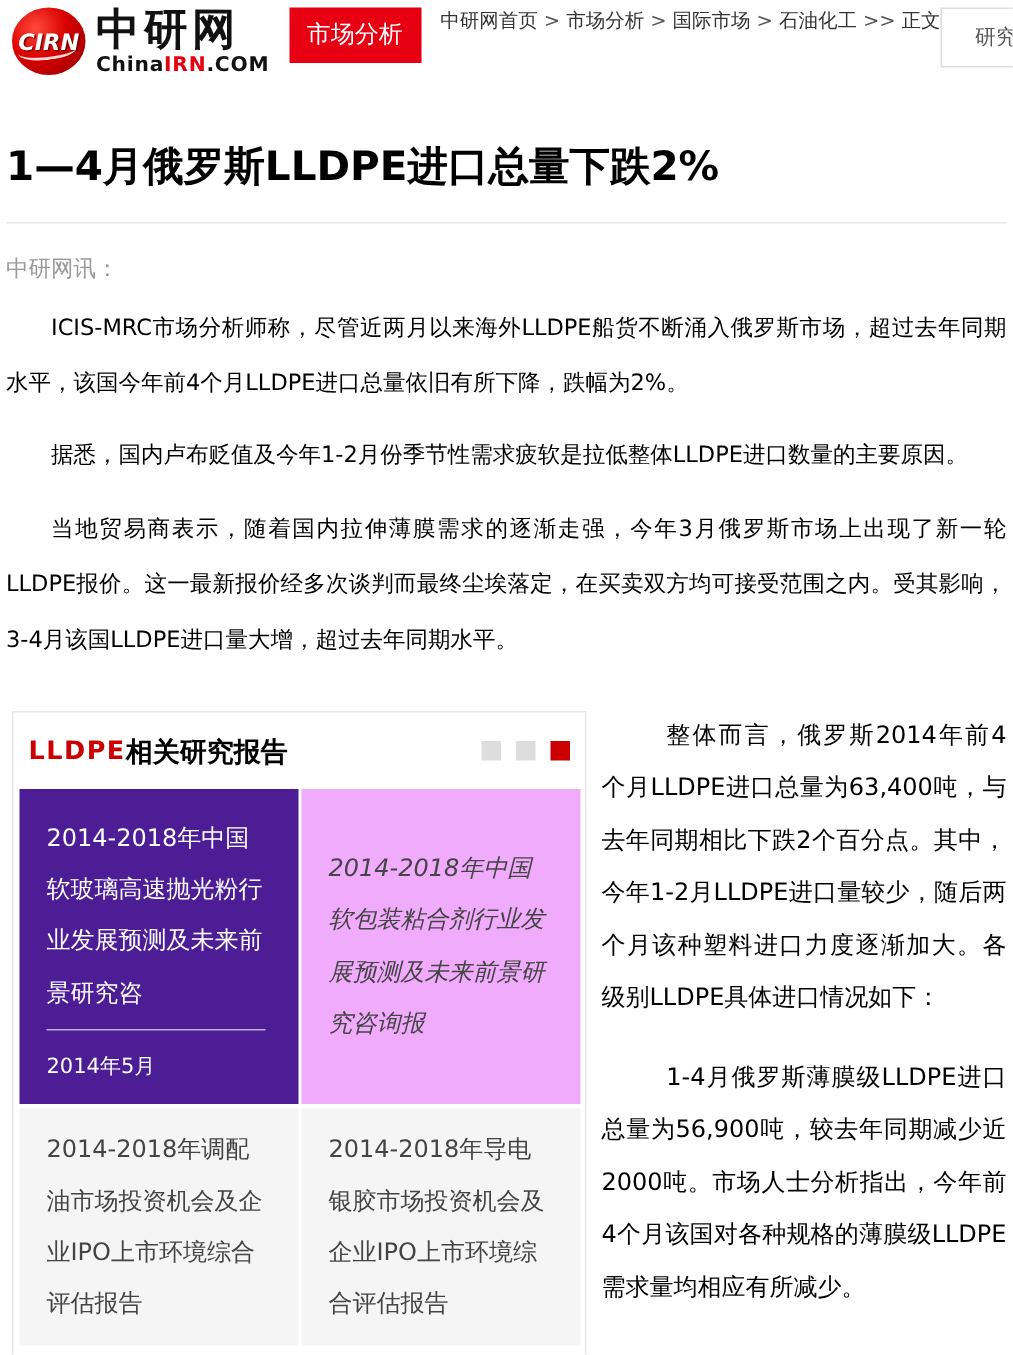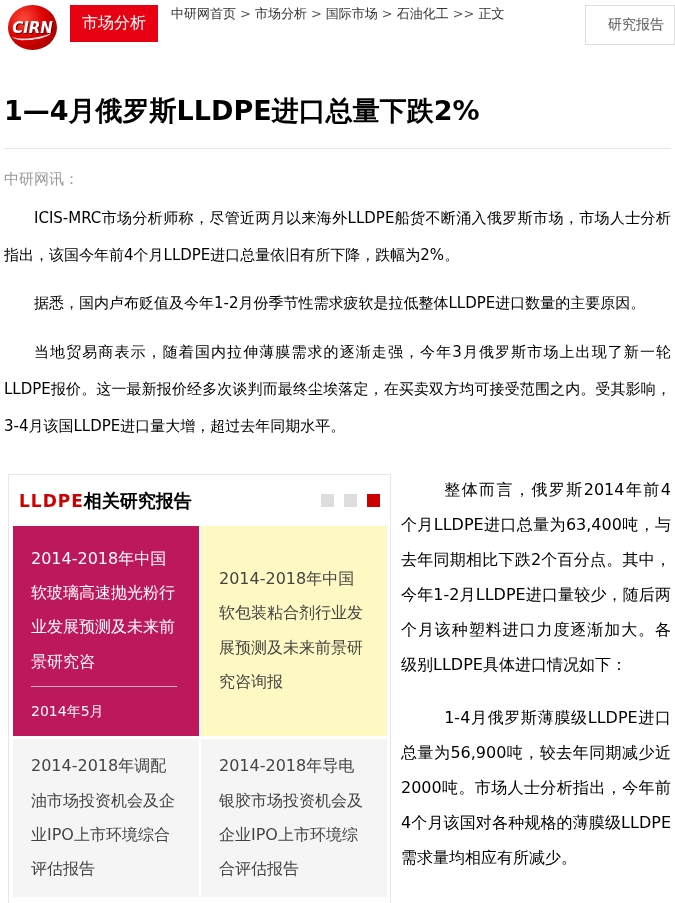--- a/index.html
+++ b/index.html
@@ -75,59 +75,63 @@
   .box-title-accent { color:#cc0000; font-weight:bold; font-size:17px; letter-spacing:1px; }
   .box-title-rest { color:#000; font-weight:bold; font-size:18px; }
   .pager { margin-left:auto; display:flex; gap:10px; }
   .dot { width:13px; height:13px; background:#ddd; cursor:pointer; }
   .dot.active { background:#cc0000; }
   .cards { display:grid; grid-template-columns:186px 186px; gap:3px 2px; }
   .card {
     min-height:125px; padding:10px 18px; font-size:16px; line-height:2.15; color:#444;
     display:flex; flex-direction:column; justify-content:center; cursor:pointer; text-align:left;
   }
-  .card.white { background:#fef9c3; }
+  .card.white { background:#f0abfc;font-style:italic; }
   .card.gray  { background:#f5f5f5; }
   .card.highlight {
-    background:#be185d; color:#fff; min-height:129px; justify-content:flex-start; padding-top:16px;
+    background:#4c1d95; color:#fff; min-height:129px; justify-content:flex-start; padding-top:16px;
   }
   .card.highlight .card-rule { border-bottom:1px solid rgba(255,255,255,.65); margin:7px 0 9px 0; width:97%; }
   .card-date { font-size:14px; color:#fff; }
 
   .right-para {
     font-size:16px; line-height:2.2; text-indent:2.7em; text-align:justify;
     margin:0 0 17px 0; color:#000;
   }
 </style>
 </head>
 <body>
 
 <div class="page">
 
   <div class="header">
     <div class="logo">
       <div class="logo-circle">
         <span>CIRN</span>
       </div>
+      <div class="logo-text">
+        <div class="logo-name">中研网</div>
+        <div class="logo-domain"><span>China</span><span class="accent">IRN</span><span>.COM</span></div>
+      </div>
     </div>
     <div class="nav-box">市场分析</div>
     <div class="breadcrumb">
       <span class="crumb">中研网首页</span><span class="sep">&gt;</span><span class="crumb">市场分析</span><span class="sep">&gt;</span><span class="crumb">国际市场</span><span class="sep">&gt;</span><span class="crumb">石油化工</span><span class="sep">&gt;&gt;</span><span>正文</span>
     </div>
     <button class="report-btn">研究报告</button>
   </div>
 
   <h1 class="title">1—4月俄罗斯LLDPE进口总量下跌2%</h1>
 
 
   <hr class="divider">
 
   <div class="intro">中研网讯：</div>
 
-  <p class="para">ICIS-MRC市场分析师称，尽管近两月以来海外LLDPE船货不断涌入俄罗斯市场，市场人士分析指出，该国今年前4个月LLDPE进口总量依旧有所下降，跌幅为2%。</p>
+  <p class="para">ICIS-MRC市场分析师称，尽管近两月以来海外LLDPE船货不断涌入俄罗斯市场，超过去年同期水平，该国今年前4个月LLDPE进口总量依旧有所下降，跌幅为2%。</p>
   <p class="para">据悉，国内卢布贬值及今年1-2月份季节性需求疲软是拉低整体LLDPE进口数量的主要原因。</p>
   <p class="para p3">当地贸易商表示，随着国内拉伸薄膜需求的逐渐走强，今年3月俄罗斯市场上出现了新一轮LLDPE报价。这一最新报价经多次谈判而最终尘埃落定，在买卖双方均可接受范围之内。受其影响，3-4月该国LLDPE进口量大增，超过去年同期水平。</p>
 
   <div class="columns">
 
     <div class="report-box">
       <div class="box-head">
         <span class="box-title-accent">LLDPE</span>
         <span class="box-title-rest">相关研究报告</span>
         <span class="pager">

